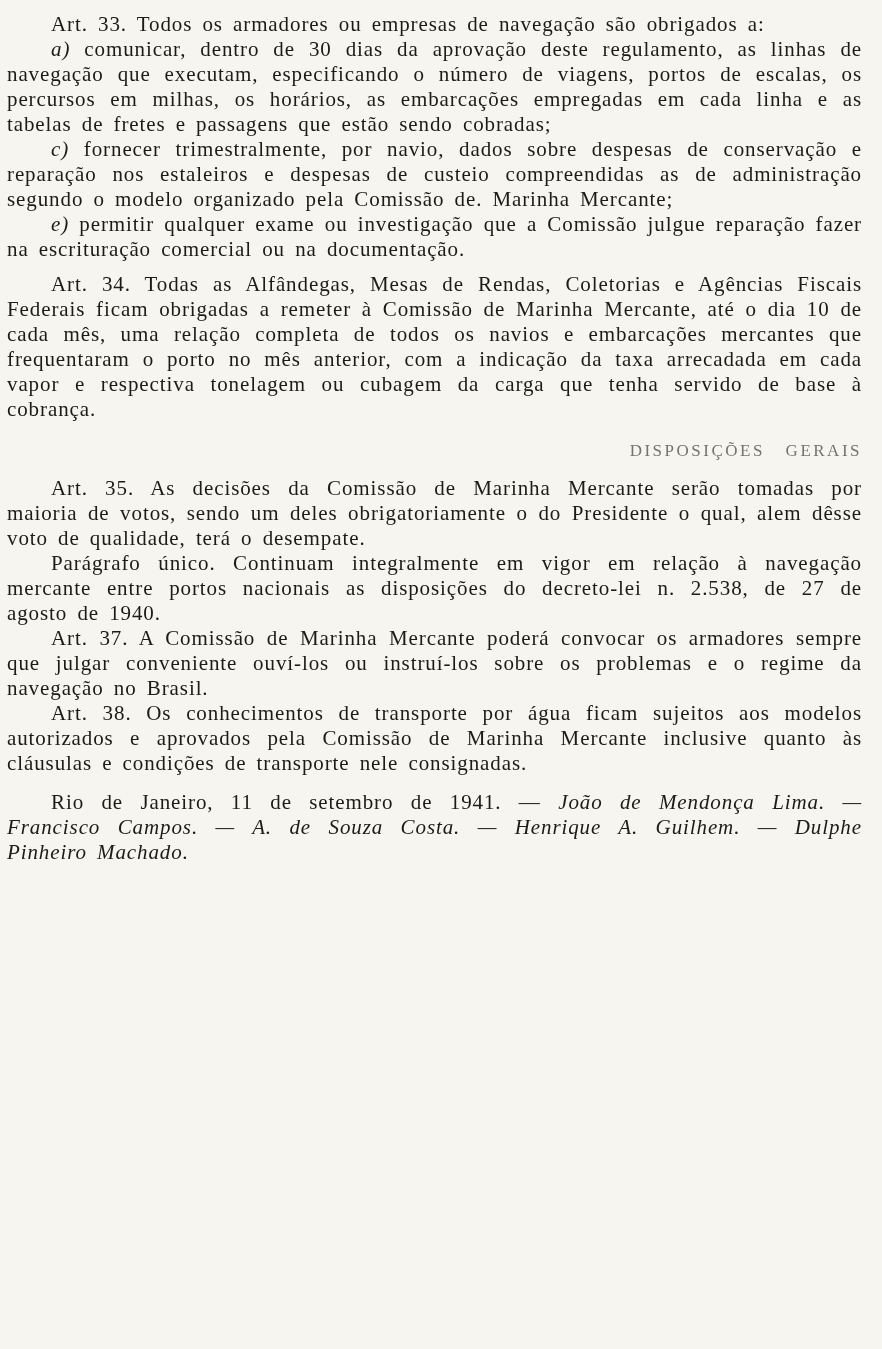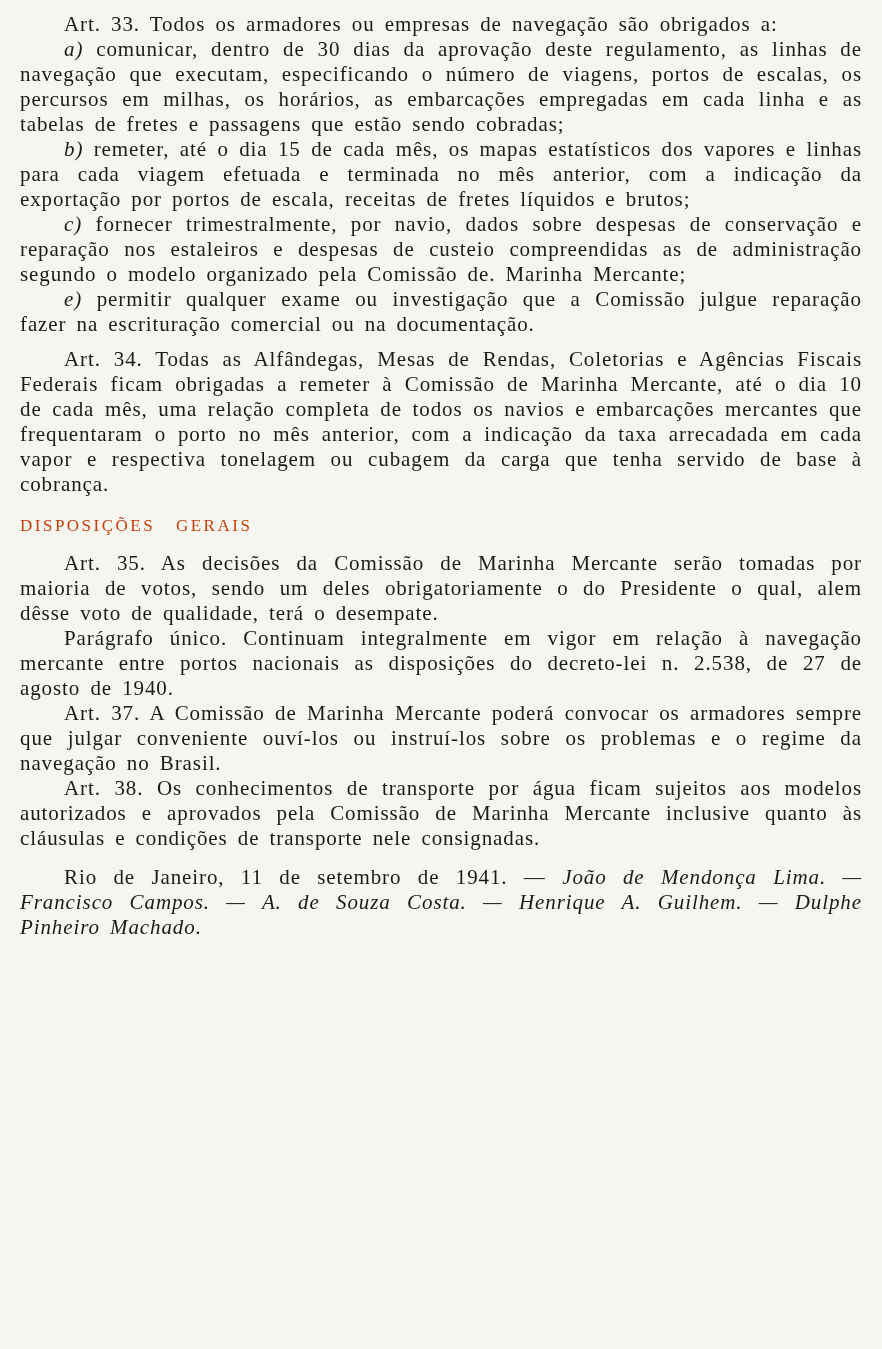--- a/index.html
+++ b/index.html
@@ -14,52 +14,51 @@
     margin: 0 auto;
     box-sizing: border-box;
     background: #f6f5f0;
     color: #1c1b18;
     font-family: "Liberation Serif", "DejaVu Serif", serif;
     font-size: 21px;
     line-height: 25px;
     letter-spacing: 0.9px;
     word-spacing: 4px;
     text-align: justify;
-    padding: 12px 20px 0 20px;
+    padding: 12px 20px 0 7px;
     overflow: hidden;
   }
   .para {
     margin: 0;
     text-indent: 44px;
   }
   .gap-sm { margin-top: 10px; }
   .gap-md { margin-top: 14px; }
   .heading {
     margin: 16px 0 13px 0;
-    text-align: left;
+    text-align: right;
     text-indent: 0;
     font-size: 17px;
     font-weight: normal;
     letter-spacing: 2.5px;
     word-spacing: 14px;
-    color: #c2410c;
+    color: #737373;
   }
   em.marker { font-style: italic; }
   .closing em { }
 </style>
 </head>
 <body>
 
 <div class="page">
 
   <p class="para">Art. 33. Todos os armadores ou empresas de navegação são obrigados a:</p>
 
   <p class="para"><em class="marker">a)</em> <span>comunicar, dentro de 30 dias da aprovação deste regulamento, as linhas de navegação que executam, especificando o número de viagens, portos de escalas, os percursos em milhas, os horários, as embarcações empregadas em cada linha e as tabelas de fretes e passagens que estão sendo cobradas;</span></p>
 
-  <p class="para"><em class="marker">b)</em> <span>remeter, até o dia 15 de cada mês, os mapas estatísticos dos vapores e linhas para cada viagem efetuada e terminada no mês anterior, com a indicação da exportação por portos de escala, receitas de fretes líquidos e brutos;</span></p>
 
   <p class="para"><em class="marker">c)</em> <span>fornecer trimestralmente, por navio, dados sobre despesas de conservação e reparação nos estaleiros e despesas de custeio compreendidas as de administração segundo o modelo organizado pela Comissão de. Marinha Mercante;</span></p>
 
 
   <p class="para"><em class="marker">e)</em> <span>permitir qualquer exame ou investigação que a Comissão julgue reparação fazer na escrituração comercial ou na documentação.</span></p>
 
   <p class="para gap-sm">Art. 34. Todas as Alfândegas, Mesas de Rendas, Coletorias e Agências Fiscais Federais ficam obrigadas a remeter à Comissão de Marinha Mercante, até o dia 10 de cada mês, uma relação completa de todos os navios e embarcações mercantes que frequentaram o porto no mês anterior, com a indicação da taxa arrecadada em cada vapor e respectiva tonelagem ou cubagem da carga que tenha servido de base à cobrança.</p>
 
   <h2 class="heading">DISPOSIÇÕES GERAIS</h2>
 

